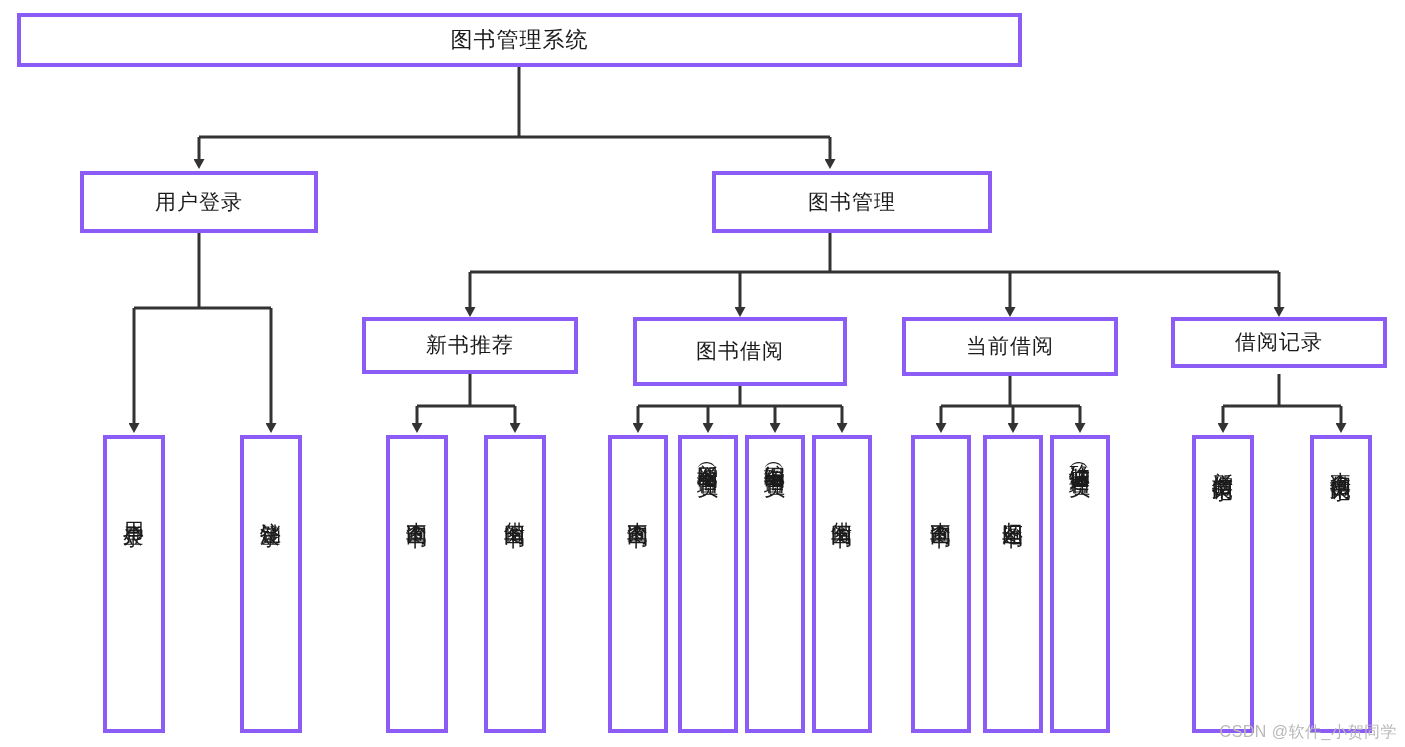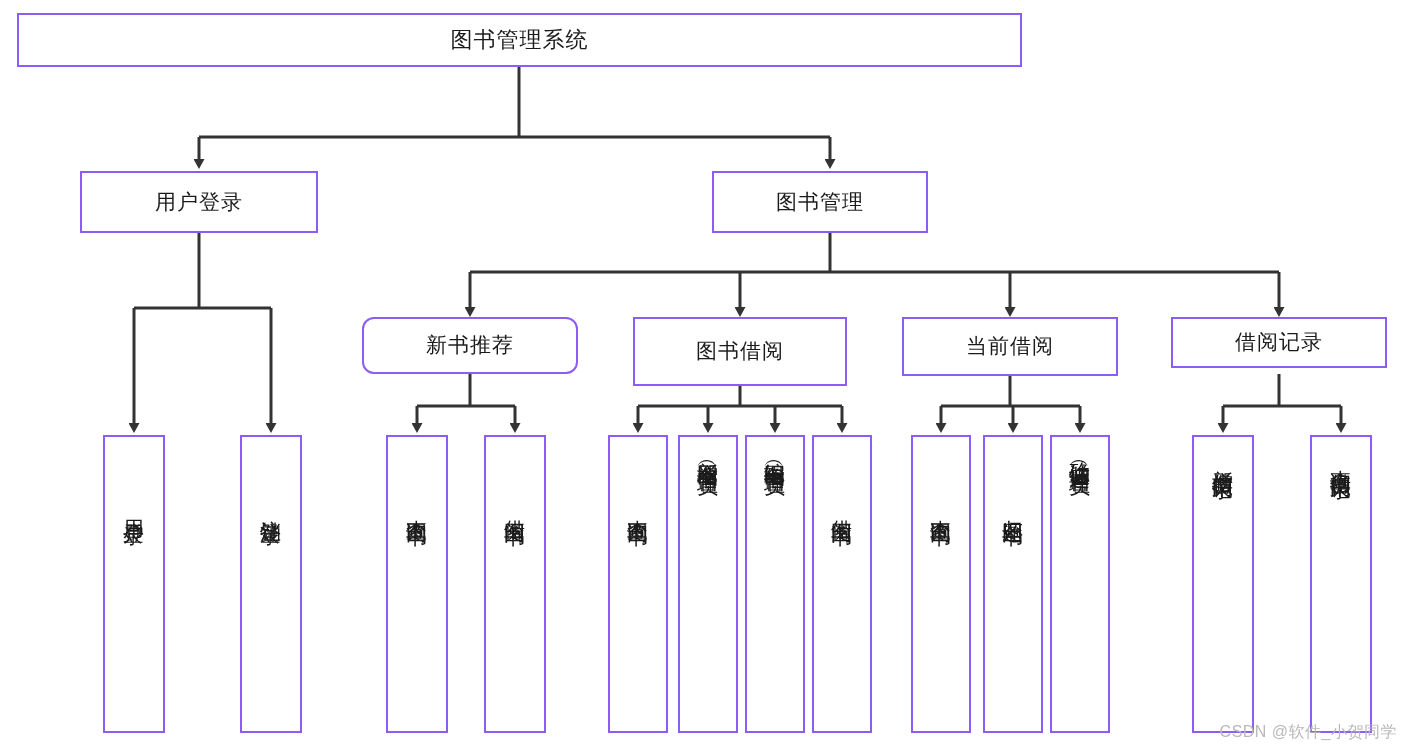--- a/index.html
+++ b/index.html
@@ -23,21 +23,21 @@
     left: 0;
     top: 0;
     width: 1405px;
     height: 747px;
     pointer-events: none;
   }
   .node {
     position: absolute;
     box-sizing: border-box;
     background: #ffffff;
-    border: 2px solid #8b5cf6;
+    border: 4px solid #8b5cf6;
     display: flex;
     align-items: center;
     justify-content: center;
     color: #1b1b1b;
     z-index: 2;
   }
   .node .label {
     text-align: center;
     line-height: 1.18;
     white-space: pre-line;
@@ -142,25 +142,25 @@
   </svg>
 
   <div class="node horiz root" style="left:17px; top:13px; width:1005px; height:54px;">
     <span class="label">图书管理系统</span>
   </div>
 
   <div class="node horiz" style="left:80px; top:171px; width:238px; height:62px;">
     <span class="label">用户登录</span>
   </div>
 
-  <div class="node horiz" style="left:712px; top:171px; width:216px; height:62px;">
+  <div class="node horiz" style="left:712px; top:171px; width:280px; height:62px;">
     <span class="label">图书管理</span>
   </div>
 
-  <div class="node horiz" style="left:362px; top:317px; width:216px; height:57px;border-radius:12px;">
+  <div class="node horiz" style="left:362px; top:317px; width:216px; height:57px;">
     <span class="label">新书推荐</span>
   </div>
 
   <div class="node horiz" style="left:633px; top:317px; width:214px; height:69px;">
     <span class="label">图书借阅</span>
   </div>
 
   <div class="node horiz" style="left:902px; top:317px; width:216px; height:59px;">
     <span class="label">当前借阅</span>
   </div>

